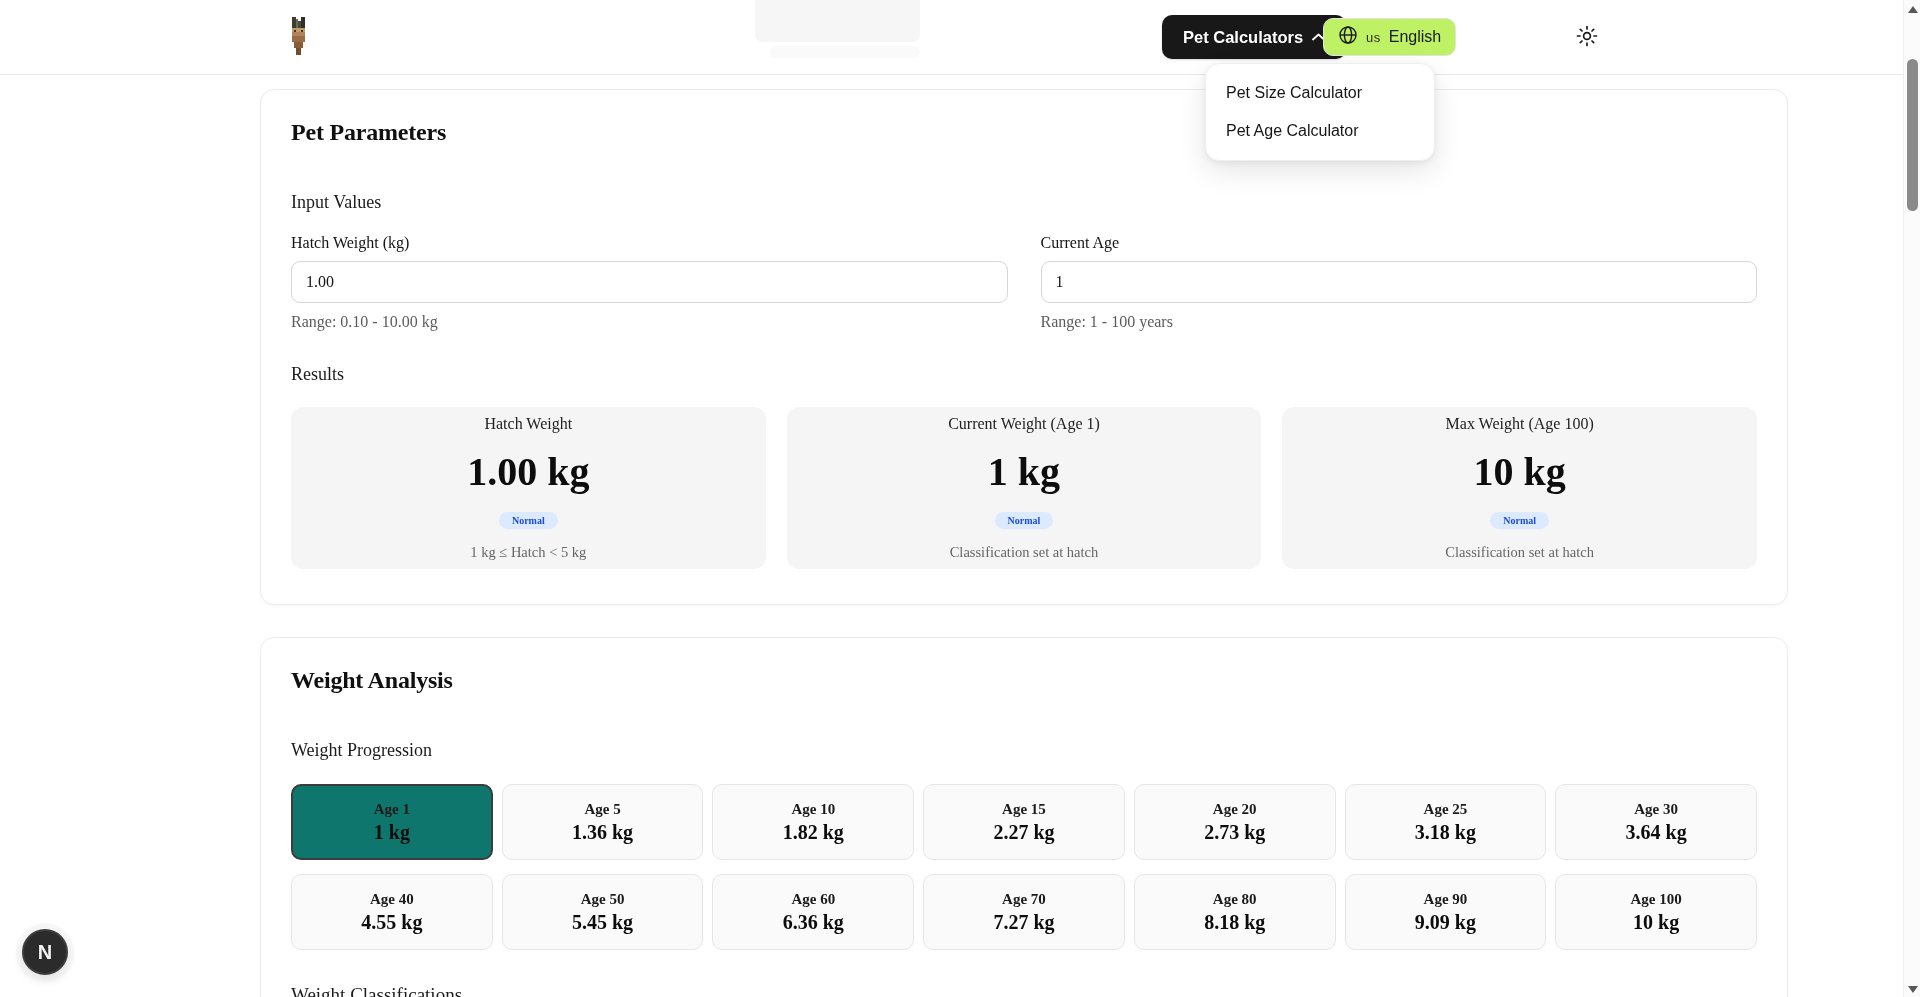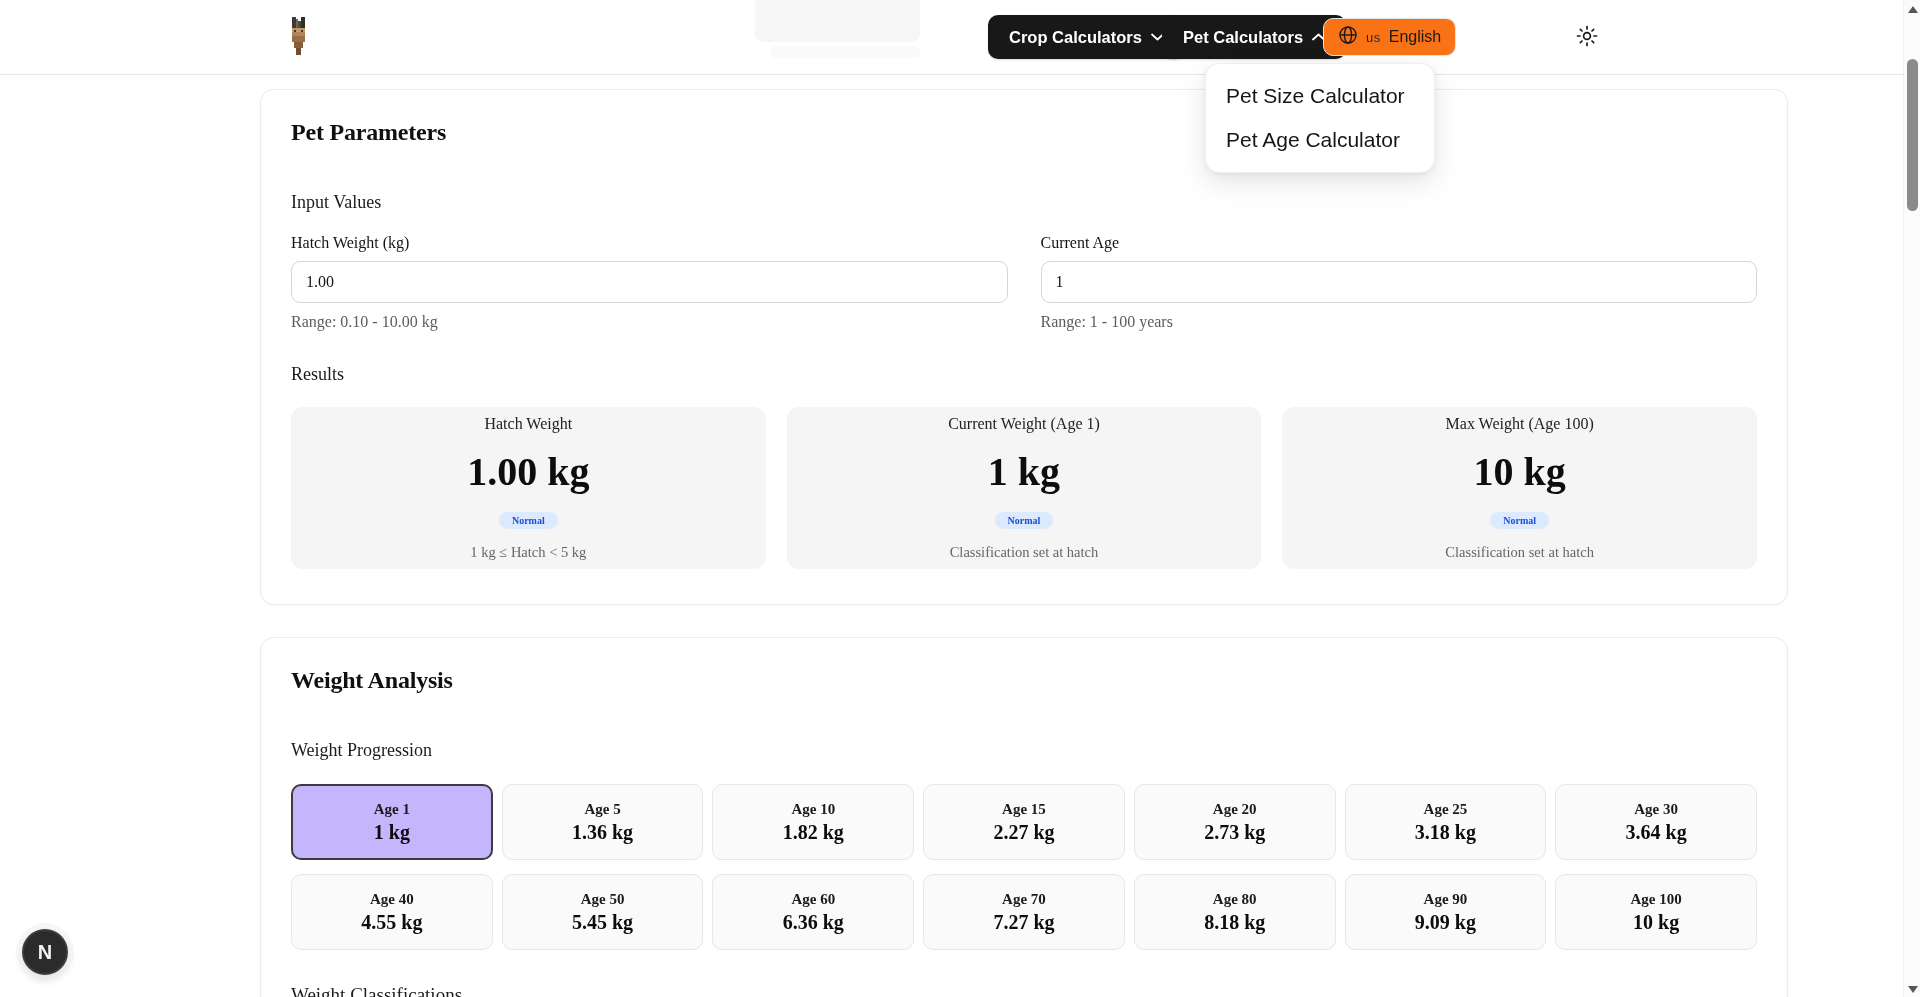--- a/index.html
+++ b/index.html
@@ -16,32 +16,32 @@
   .skeleton-a { position:absolute; left:495px; top:0; width:165px; height:42px; background:#f6f6f6; border-radius:0 0 8px 8px; }
   .skeleton-b { position:absolute; left:510px; top:46px; width:150px; height:12px; background:#fafafa; border-radius:6px; }
 
   .nav-btn { position:absolute; top:15px; height:44px; border:none; cursor:pointer;
              background:#181818; color:#fff; font-family:inherit; font-size:16.5px; font-weight:700;
              border-radius:10px; display:flex; align-items:center; gap:9px; padding:0 21px;
              box-shadow:0 1px 2px rgba(0,0,0,.15); }
   .nav-btn svg { display:block; }
   .btn-crop { left:728px; }
   .btn-pet  { left:902px; }
-  .lang-btn { position:absolute; left:1063px; top:18px; height:38px; background:#f97316;
+  .lang-btn { position:absolute; left:1063px; top:18px; height:38px; background:#bef264;
               border:1px solid #e3e3e3; border-radius:10px; display:flex; align-items:center;
               gap:8px; padding:8px 14px; font-family:inherit; font-size:16px; color:#1a1a1a; cursor:pointer; }
   .lang-flag { font-size:13px; color:#2b2b2b; letter-spacing:.5px; }
   .theme-btn { position:absolute; left:1312px; top:22px; width:30px; height:30px; background:transparent;
                border:none; cursor:pointer; display:flex; align-items:center; justify-content:center; }
 
   
   .dropdown { position:absolute; left:1205px; top:63px; width:230px; background:#fff;
               border:1px solid #efefef; border-radius:14px; padding:10px 0;
               box-shadow:0 10px 28px rgba(0,0,0,.10), 0 2px 6px rgba(0,0,0,.06); z-index:20; }
-  .dropdown-item { padding:10px 20px; font-size:21px; color:#161616; cursor:pointer; }
+  .dropdown-item { padding:10px 20px; font-size:16px; color:#161616; cursor:pointer; }
 
   
   .card { position:absolute; left:260px; width:1528px; background:#fff; border:1px solid #ececec;
           border-radius:14px; box-shadow:0 1px 3px rgba(0,0,0,.04); padding:29px 30px;font-family:Liberation Serif, serif; }
   .card-params { top:89px; height:516px; }
   .card-analysis { top:637px; height:420px; }
   .h2 { font-size:24px; font-weight:800; color:#101010; letter-spacing:-0.2px; }
   .h3 { font-size:18px; font-weight:500; color:#1b1b1b; }
 
   .fields-grid { display:grid; grid-template-columns:1fr 1fr; column-gap:33px; margin-top:21px; }
@@ -58,21 +58,21 @@
   .result-label { font-size:16px; color:#222; }
   .result-value { font-size:40px; font-weight:800; color:#0d0d0d; }
   .badge { background:#dbeafe; color:#1d4ed8; font-size:10px; font-weight:700;
            padding:3px 13px; border-radius:999px; display:inline-block; }
   .result-caption { font-size:14.5px; color:#666; }
 
   .ages-grid { display:grid; grid-template-columns:repeat(7,1fr); gap:14px 9px; margin-top:23px; }
   .age-btn { background:#fafafa; border:1px solid #e6e6e6; border-radius:10px; height:76px;
              display:flex; flex-direction:column; align-items:center; justify-content:center; gap:3px;
              font-family:inherit; cursor:pointer; }
-  .age-btn.selected { background:#c4b5fd; border:2px solid #3c3c3c; }
+  .age-btn.selected { background:#0f766e; border:2px solid #3c3c3c; }
   .age-label { font-size:15px; font-weight:700; color:#1b1b1b; }
   .age-value { font-size:20px; font-weight:800; color:#0d0d0d; }
   .classif-head { margin-top:34px; font-size:19px; }
 
   
   .fab { position:absolute; left:22px; top:929px; width:46px; height:46px; border-radius:50%;
          background:#2b2b2b; border:2px solid #3d3d3d; color:#f2f2f2; font-size:20px; font-weight:600;
          display:flex; align-items:center; justify-content:center; cursor:pointer;
          box-shadow:0 0 0 6px rgba(240,240,240,.55), 0 4px 10px rgba(0,0,0,.18); z-index:30; }
 
@@ -106,28 +106,20 @@
             <rect x="3" y="9" width="6" height="3" fill="#9a6e44"></rect>
             <rect x="4" y="12" width="4" height="3" fill="#875c38"></rect>
             <rect x="5" y="15" width="2" height="3" fill="#744c2e"></rect>
           </svg>
         </span>
       </div>
 
       <div class="skeleton-a"></div>
       <div class="skeleton-b"></div>
 
-      <button class="nav-btn btn-crop">
-        <span>Crop Calculators</span>
-        <span>
-          <svg width="13" height="8" viewBox="0 0 13 8">
-              <polyline points="1,1.5 6.5,6.5 12,1.5" fill="none" stroke="#fff" stroke-width="1.8" stroke-linecap="round" stroke-linejoin="round"></polyline>
-            </svg>
-        </span>
-      </button>
 
       <button class="nav-btn btn-pet">
         <span>Pet Calculators</span>
         <span>
           <svg width="13" height="8" viewBox="0 0 13 8">
               <polyline points="1,6.5 6.5,1.5 12,6.5" fill="none" stroke="#fff" stroke-width="1.8" stroke-linecap="round" stroke-linejoin="round"></polyline>
             </svg>
         </span>
       </button>
 

